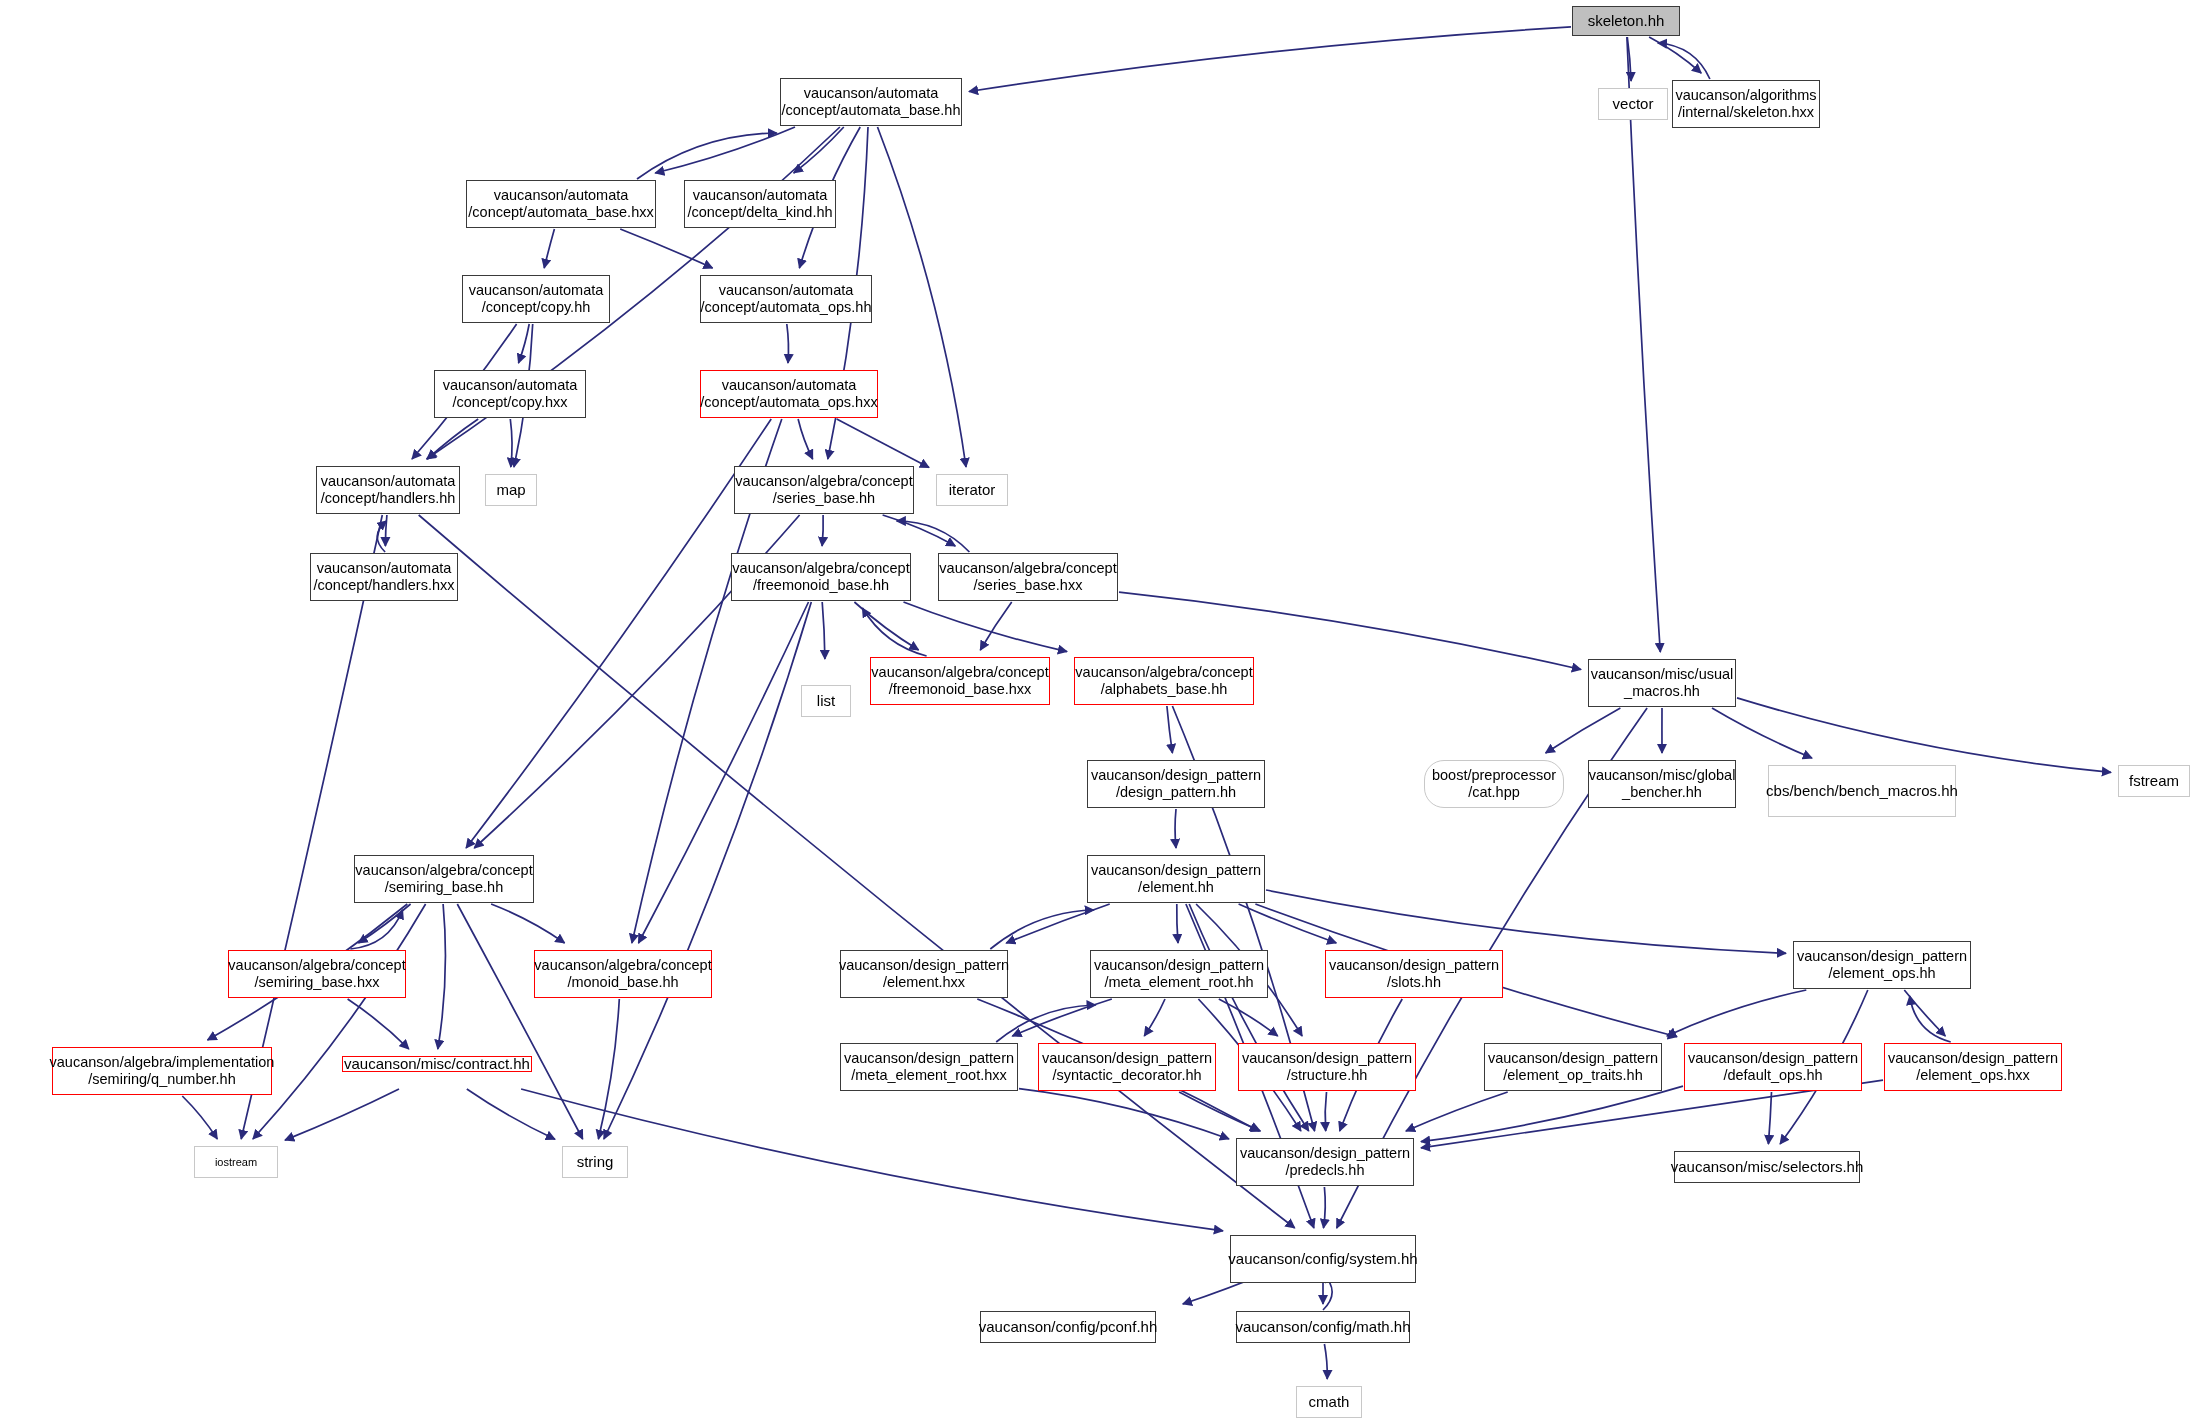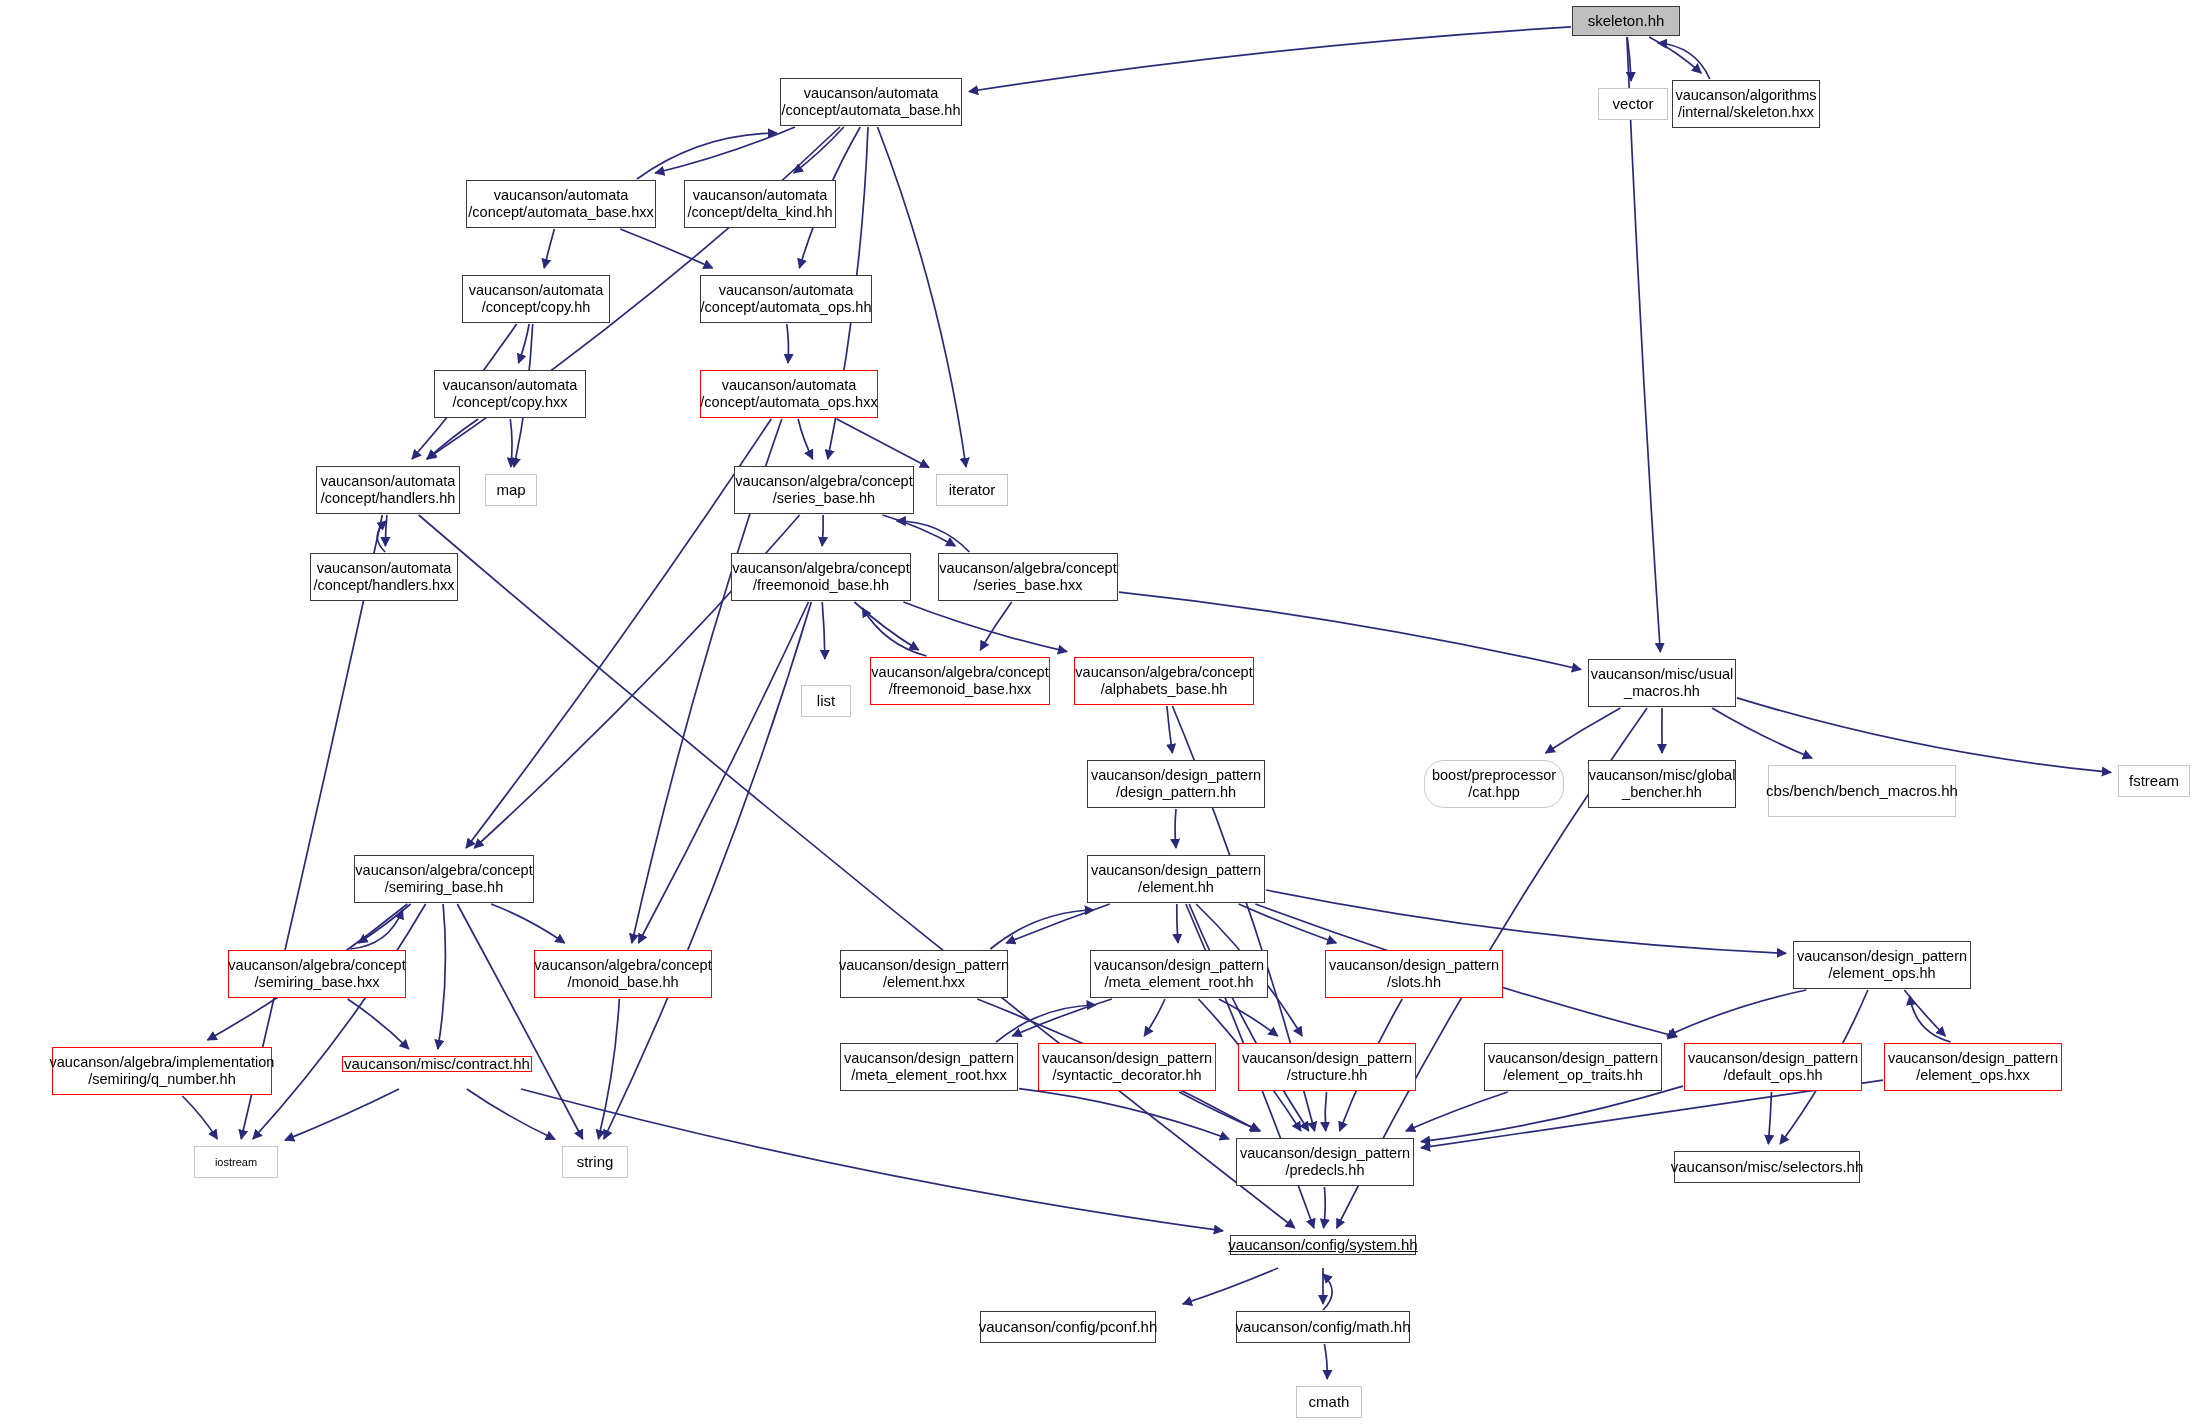--- a/index.html
+++ b/index.html
@@ -202,18 +202,18 @@
       <div class="node red" style="left: 1238px; top: 1043px; width: 178px; height: 48px; font-size: 14.5px;"><span class="ln">vaucanson/design_pattern</span><span class="ln">/structure.hh</span></div>
       <div class="node internal" style="left: 1484px; top: 1043px; width: 178px; height: 48px; font-size: 14.5px;"><span class="ln">vaucanson/design_pattern</span><span class="ln">/element_op_traits.hh</span></div>
       <div class="node red" style="left: 1684px; top: 1043px; width: 178px; height: 48px; font-size: 14.5px;"><span class="ln">vaucanson/design_pattern</span><span class="ln">/default_ops.hh</span></div>
       <div class="node red" style="left: 1884px; top: 1043px; width: 178px; height: 48px; font-size: 14.5px;"><span class="ln">vaucanson/design_pattern</span><span class="ln">/element_ops.hxx</span></div>
       <div class="node red" style="left: 52px; top: 1047px; width: 220px; height: 48px; font-size: 14.5px;"><span class="ln">vaucanson/algebra/implementation</span><span class="ln">/semiring/q_number.hh</span></div>
       <div class="node red" style="left: 342px; top: 1056px; width: 190px; height: 16px; font-size: 15px; text-align: right;"><span class="ln">vaucanson/misc/contract.hh</span></div>
       <div class="node system" style="left: 194px; top: 1146px; width: 84px; height: 32px; font-size: 11px; justify-content: center;"><span class="ln">iostream</span></div>
       <div class="node system" style="left: 562px; top: 1146px; width: 66px; height: 32px; font-size: 15px;"><span class="ln">string</span></div>
       <div class="node internal" style="left: 1236px; top: 1138px; width: 178px; height: 48px; font-size: 14.5px;"><span class="ln">vaucanson/design_pattern</span><span class="ln">/predecls.hh</span></div>
       <div class="node internal" style="left: 1674px; top: 1151px; width: 186px; height: 32px; font-size: 15px;"><span class="ln">vaucanson/misc/selectors.hh</span></div>
-      <div class="node internal" style="left: 1230px; top: 1235px; width: 186px; height: 20px; font-size: 15px; text-decoration: underline;"><span class="ln">vaucanson/config/system.hh</span></div>
+      <div class="node internal" style="left: 1230px; top: 1235px; width: 186px; height: 48px; font-size: 15px;"><span class="ln">vaucanson/config/system.hh</span></div>
       <div class="node internal" style="left: 980px; top: 1311px; width: 176px; height: 32px; font-size: 15px;"><span class="ln">vaucanson/config/pconf.hh</span></div>
       <div class="node internal" style="left: 1236px; top: 1311px; width: 174px; height: 32px; font-size: 15px;"><span class="ln">vaucanson/config/math.hh</span></div>
       <div class="node system" style="left: 1296px; top: 1386px; width: 66px; height: 32px; font-size: 15px;"><span class="ln">cmath</span></div>
     </div>
 </div>
 
 </body></html>

